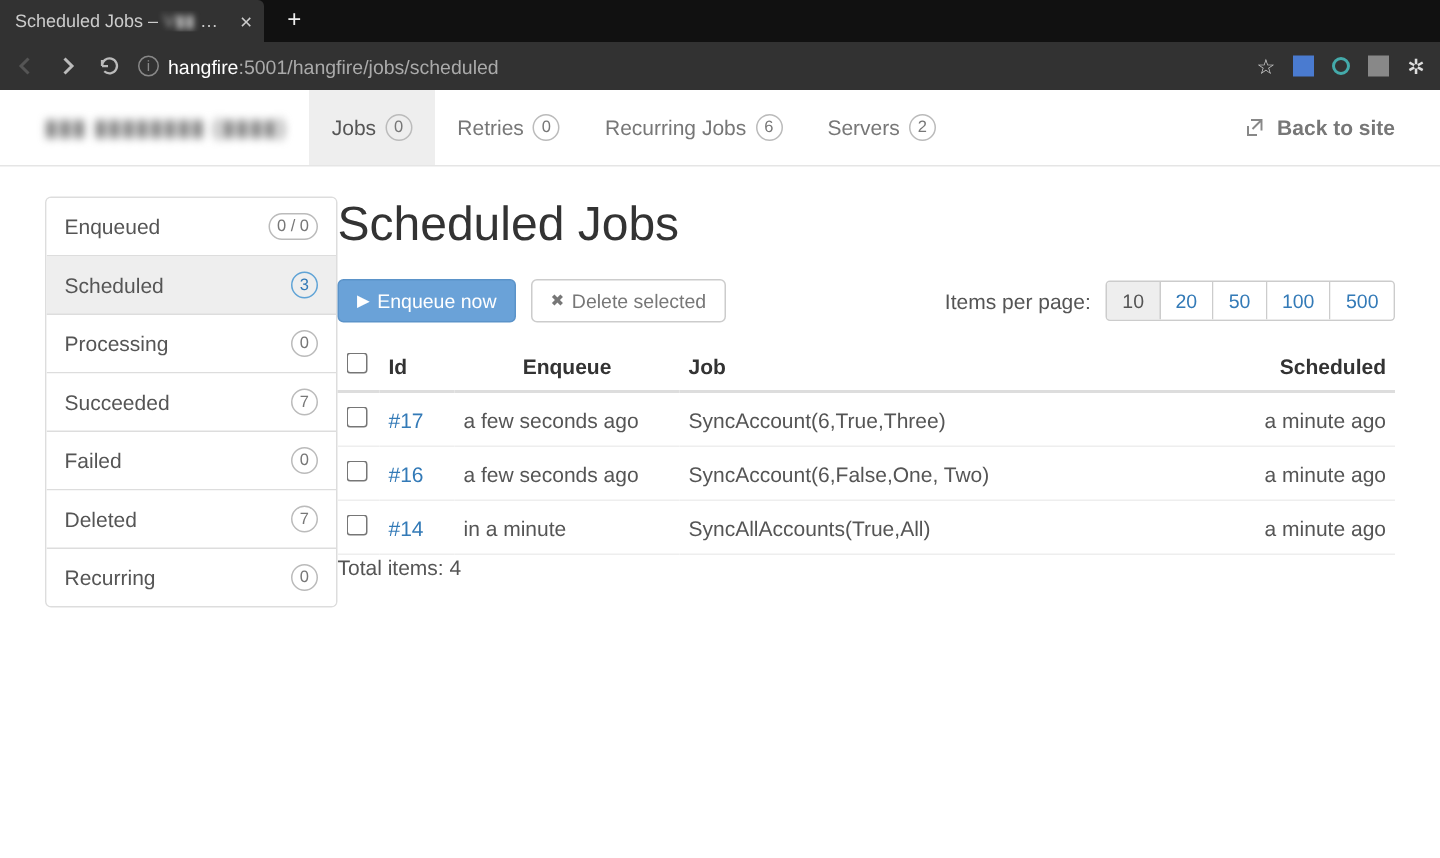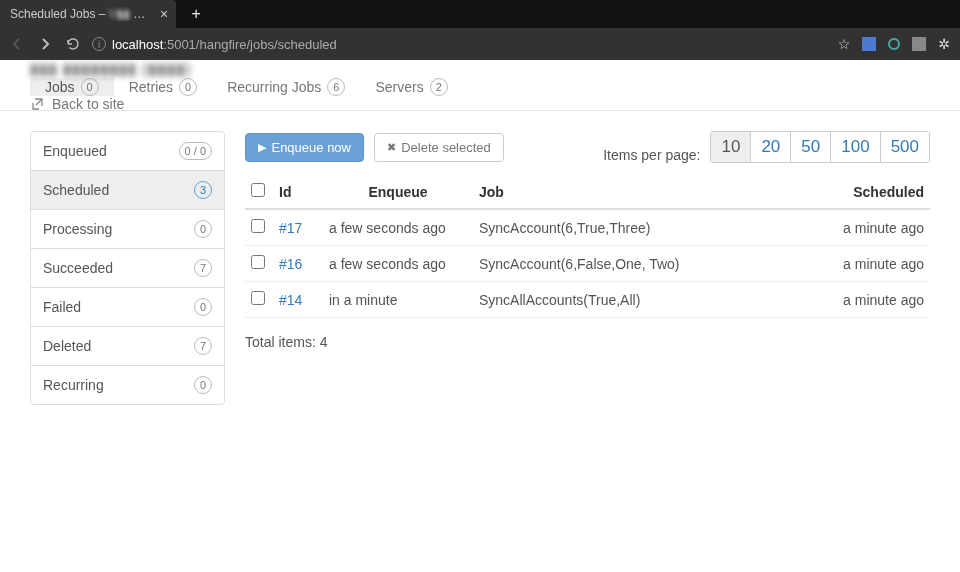--- a/index.html
+++ b/index.html
@@ -16,60 +16,60 @@
   .nav-btn { color: #bbb; width: 18px; display:flex;align-items:center;justify-content:center;}
   .nav-btn.disabled { color: #555; }
   .addr { flex: 1; display: flex; align-items: center; color: #bbb; font-size: 13px; gap:6px;}
   .addr .host { color: #fff; }
   .addr .path { color: #aaa; }
   .addr .info { width:14px;height:14px;border:1px solid #888;border-radius:50%;display:flex;align-items:center;justify-content:center;font-size:10px;color:#888;}
   .addr-icons { display:flex; gap:10px; align-items:center;}
   .ext-ico { width:16px; height:16px; display:flex;align-items:center;justify-content:center; color:#ddd;}
   
   .topnav { border-bottom: 1px solid #e5e5e5; background: #fff; }
-  .topnav-inner { max-width: 930px; margin: 0 auto; padding: 0 15px; display: flex; align-items: stretch; height: 50px; flex-direction: column; }
+  .topnav-inner { max-width: 930px; margin: 0 auto; padding: 0 15px; display: flex; align-items: stretch; height: 50px; }
   .brand { display:flex; align-items:center; color:#777; padding-right:15px; font-size:15px;}
   .brand .blur { filter: blur(3px); letter-spacing:1px; font-weight:bold;}
   .nav-tabs { display:flex; }
   .nav-tabs a { display:flex;align-items:center; padding:0 15px; color:#777; text-decoration:none; gap:6px;}
   .nav-tabs a.active { background:#eee; color:#555; }
   .badge-o { display:inline-flex; align-items:center; justify-content:center; min-width:18px; height:18px; padding:0 5px; border:1px solid #bbb; border-radius:9px; font-size:11px; color:#777;}
   .spacer { flex:1; }
-  .back-site { display:flex;align-items:center; color:#777; gap:8px;}
+  .back-site { display:flex;align-items:center; color:#777; gap:8px;font-weight:bold;}
   
-  .container { max-width: 930px; margin: 0 auto; padding: 20px 15px; display:flex; gap:20px; }
+  .container { max-width: 930px; margin: 0 auto; padding: 20px 15px; display:flex; }
   .sidebar { width: 195px; }
   .list-group { border:1px solid #ddd; border-radius:4px; overflow:hidden;}
   .list-group-item { display:flex; align-items:center; justify-content:space-between; padding:10px 12px; border-bottom:1px solid #ddd; color:#555; background:#fff; cursor:pointer;}
   .list-group-item:last-child { border-bottom:none;}
   .list-group-item.active { background:#eee; }
   .list-group-item.active .badge-o { border-color:#5fa3d6; color:#337ab7;}
   .content { flex:1; }
   h1 { font-size: 32px; font-weight: 500; color:#333; margin-bottom: 18px; }
   .toolbar { display:flex; align-items:center; gap:10px; margin-bottom:12px;}
   .btn { display:inline-flex;align-items:center; gap:5px; padding:6px 12px; font-size:13px; border-radius:4px; border:1px solid transparent; cursor:pointer;}
   .btn-primary { background:#6aa2d8; color:#fff; border-color:#5b93c9;}
   .btn-default { background:#fff; color:#777; border:1px solid #ccc;}
   .btn .ico { font-size:11px;}
-  .pager-area { margin-left:auto; display:flex; align-items:flex-end; gap:10px; color:#555;}
+  .pager-area { margin-left:auto; display:flex; align-items:center; gap:10px; color:#555;}
   .page-sizes { display:flex; border:1px solid #ccc; border-radius:3px; overflow:hidden;}
-  .page-sizes a { padding:5px 10px; font-size:17px; color:#337ab7; border-right:1px solid #ccc; background:#fff;}
+  .page-sizes a { padding:5px 10px; font-size:13px; color:#337ab7; border-right:1px solid #ccc; background:#fff;}
   .page-sizes a:last-child{border-right:none;}
   .page-sizes a.active { background:#eee; color:#555;}
   table { width:100%; border-collapse:collapse;}
   th { text-align:left; font-weight:bold; color:#333; padding:8px 6px; border-bottom:2px solid #ddd; font-size:14px;}
   th.right, td.right { text-align:right;}
   td { padding:9px 6px; border-bottom:1px solid #eee; color:#555;}
   td a { color:#337ab7; text-decoration:none;}
   .chk { width:14px;height:14px; accent-color:#555;}
   .col-chk{width:28px;}
   .col-id{width:50px;margin-left:20px;}
   .col-enq{width:150px;text-align:center;}
   .col-sched{width:110px;}
-  .total { margin-top:16px; color:#555;}
+  .total { color:#555;}
   svg { display:block;}
 </style>
 </head>
 <body>
 
 <div class="chrome">
   <div class="tab-strip">
     <div class="tab">
       <span class="title">
         <span>Scheduled Jobs – </span><span class="blur">V▮▮ ▮▮▮▮▮▮</span>
@@ -90,21 +90,21 @@
         </svg>
     </div>
     <div class="nav-btn">
       <svg width="16" height="16" viewBox="0 0 16 16">
           <path d="M3 8a5 5 0 1 1 1.5 3.5M3 8V4m0 4h4" stroke="currentColor" stroke-width="1.5" fill="none"></path>
         </svg>
     </div>
     <div class="addr">
       <span class="info">i</span>
       <span>
-        <span class="host">localhost</span><span class="path">:5001/hangfire/jobs/scheduled</span>
+        <span class="host">hangfire</span><span class="path">:5001/hangfire/jobs/scheduled</span>
       </span>
     </div>
     <div class="addr-icons">
       <span class="ext-ico">☆</span>
       <span class="ext-ico" style="background:#4a7bd0;width:14px;height:14px;"></span>
       <span class="ext-ico">
         <svg width="14" height="14" viewBox="0 0 14 14">
             <circle cx="7" cy="7" r="5" stroke="#4aa" stroke-width="2" fill="none"></circle>
           </svg>
       </span>
@@ -176,20 +176,21 @@
           <span>Deleted</span>
           <span class="badge-o">7</span>
         </div>
         <div class="list-group-item">
           <span>Recurring</span>
           <span class="badge-o">0</span>
         </div>
       </div>
   </div>
   <div class="content">
+    <h1>Scheduled Jobs</h1>
     <div class="toolbar">
       <button class="btn btn-primary">
         <span class="ico">▶</span>
         <span>Enqueue now</span>
       </button>
       <button class="btn btn-default">
         <span class="ico">✖</span>
         <span>Delete selected</span>
       </button>
       <div class="pager-area">

